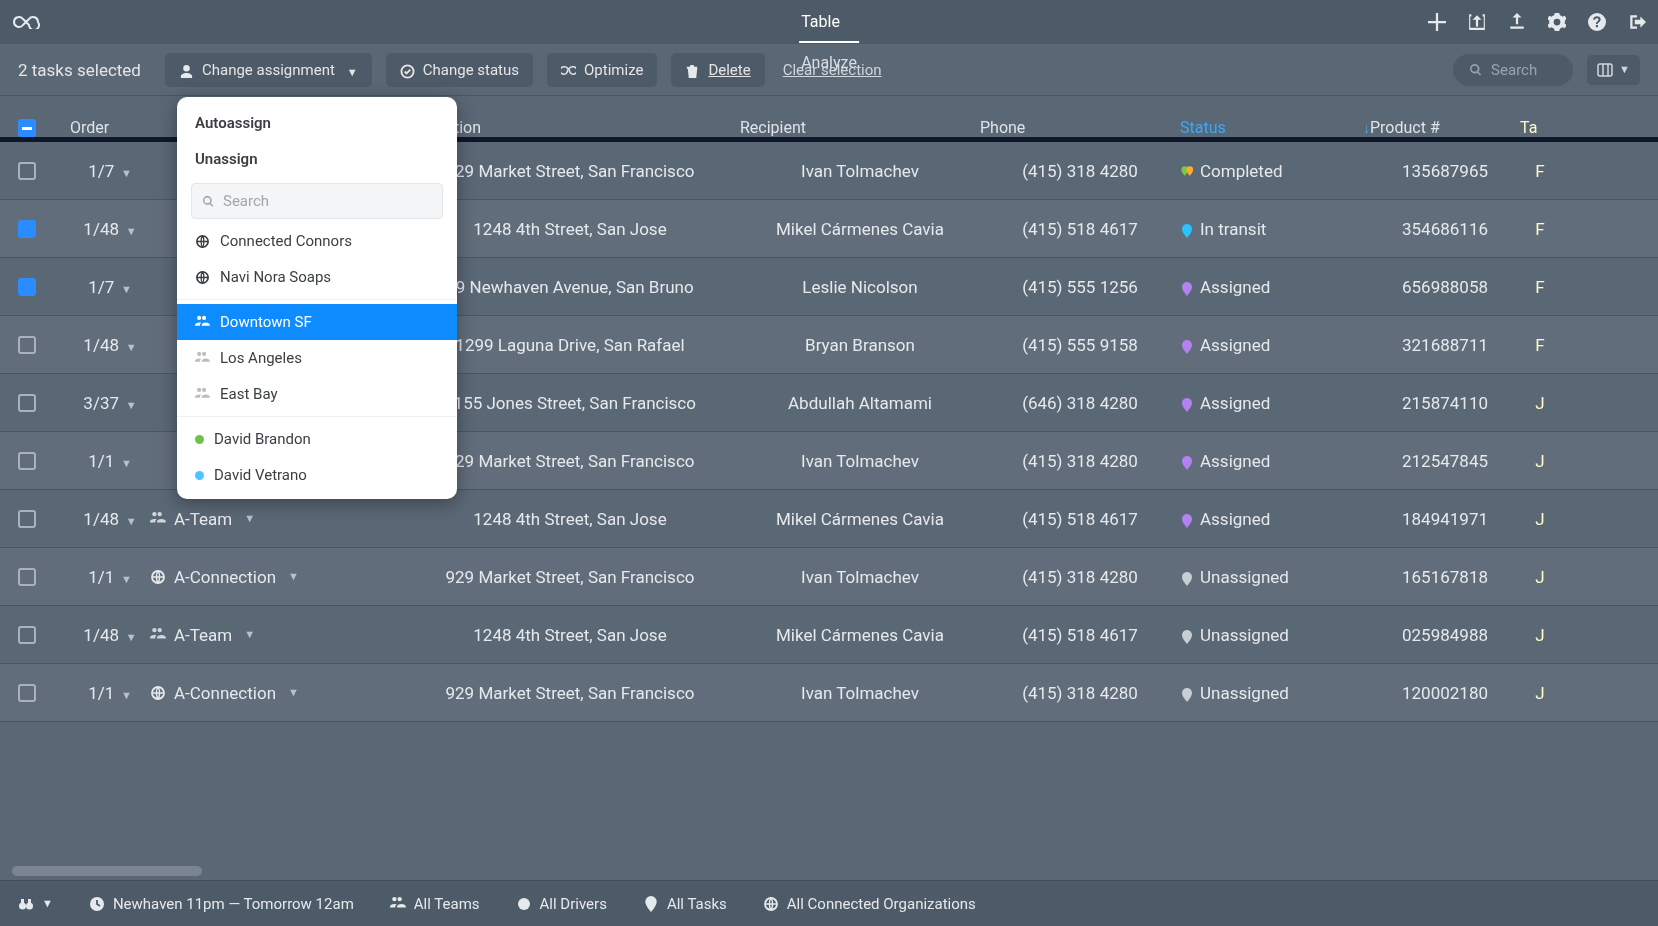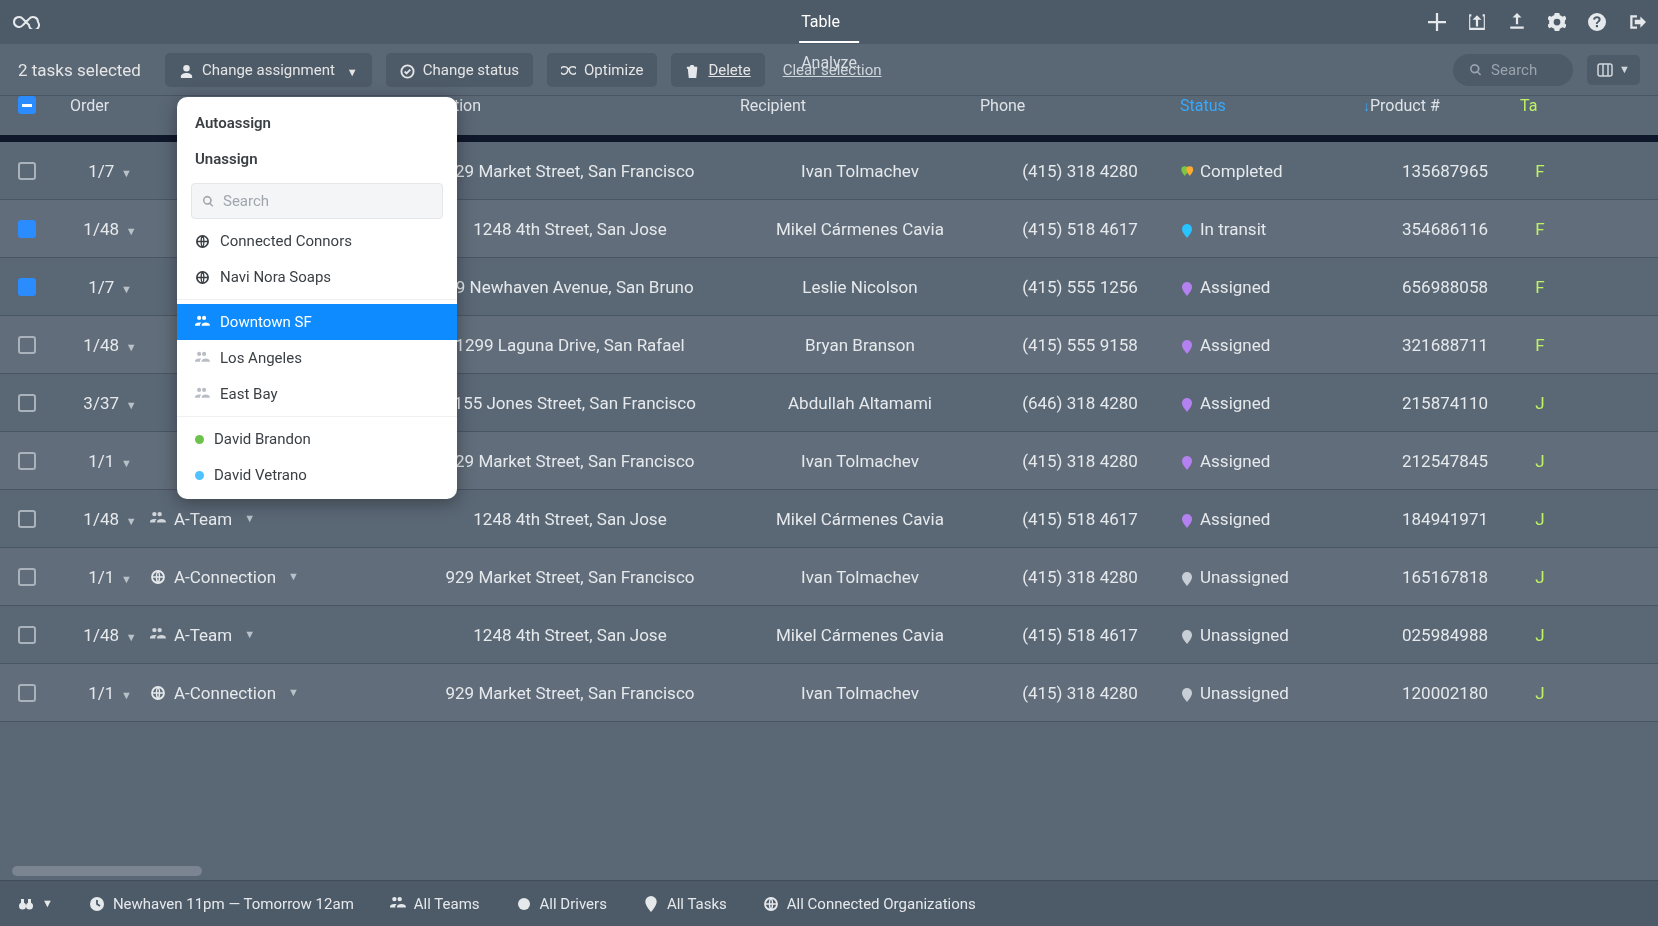--- a/index.html
+++ b/index.html
@@ -20,38 +20,38 @@
   .btn svg { width:15px; height:15px; fill:#e6e9ec; }
   .btn .caret { margin-left:4px; }
   .lnk { color:#cfd6dc; font-size:15px; text-decoration:underline; cursor:pointer; margin-left:4px; }
   .search-pill { margin-left:auto; background:#4d5a68; border-radius:18px; padding:7px 16px; display:flex; align-items:center; gap:8px; color:#9aa4ae; font-size:15px; width:120px; }
   .search-pill svg { width:14px; height:14px; fill:#9aa4ae; }
   .cols-btn { background:#4d5a68; border-radius:5px; padding:7px 10px; display:flex; align-items:center; gap:6px; cursor:pointer; }
   .cols-btn svg { width:16px; height:16px; fill:#e6e9ec; }
 
   
   .grid { width:100%; }
-  .hdr { display:flex; align-items:flex-start; height:46px; background:#5a6775; padding:0 18px; font-size:16px; color:#dfe3e7; border-bottom:7px solid #0f172a; }
+  .hdr { display:flex; align-items:flex-end; height:46px; background:#5a6775; padding:0 18px; font-size:16px; color:#dfe3e7; border-bottom:5px solid #0f172a; }
   .hdr .col, .row .cell { overflow:hidden; text-overflow:ellipsis; white-space:nowrap; }
   .col.status-hdr { color:#36aaff; display:flex; align-items:center; justify-content:space-between;}
   .status-hdr .sort-arrow { color:#36aaff; font-size:14px; }
   .status-hdr-wrap { border-bottom:2px solid #36aaff; padding-bottom:6px; margin-bottom:-8px; width:100%; display:flex; align-items:center; justify-content:space-between;}
   .row { display:flex; align-items:center; height:58px; padding:0 18px; font-size:17px; color:#e6e9ec; border-bottom:1px solid #4a5562;text-align:center;}
   .row.even { background:#5a6775; }
   .row.odd { background:#616d7a; }
   
   .c-check { width:52px; display:flex; align-items:center;}
   .c-order  { width:80px; }
   .c-assign { width:250px; display:flex; align-items:center; gap:8px;}
   .c-dest   { width:340px; }
   .c-reci   { width:240px; }
   .c-phone  { width:200px; }
   .c-status { width:190px; display:flex; align-items:center;}
   .c-prod   { width:150px; }
-  .c-cut    { width:40px; color:#bef264; }
+  .c-cut    { width:40px; color:#fef9c3; }
 
   .o-caret { margin-left:4px; font-size:11px; color:#b8c0c8;}
 
   .chk { width:18px; height:18px; border:2px solid #aab3bc; border-radius:3px; display:flex; align-items:center; justify-content:center; background:transparent; cursor:pointer;}
   .chk.filled { background:#2a8cff; border-color:#2a8cff; }
   .chk.partial { background:#2a8cff; border-color:#2a8cff; }
   .chk.partial::after { content:""; width:10px; height:3px; background:#fff; display:block;}
   .chk.filled::after { content:""; width:100%; height:100%; background:#2a8cff;}
 
   .assign-icon { width:16px; height:16px; fill:#cfd6dc; }

